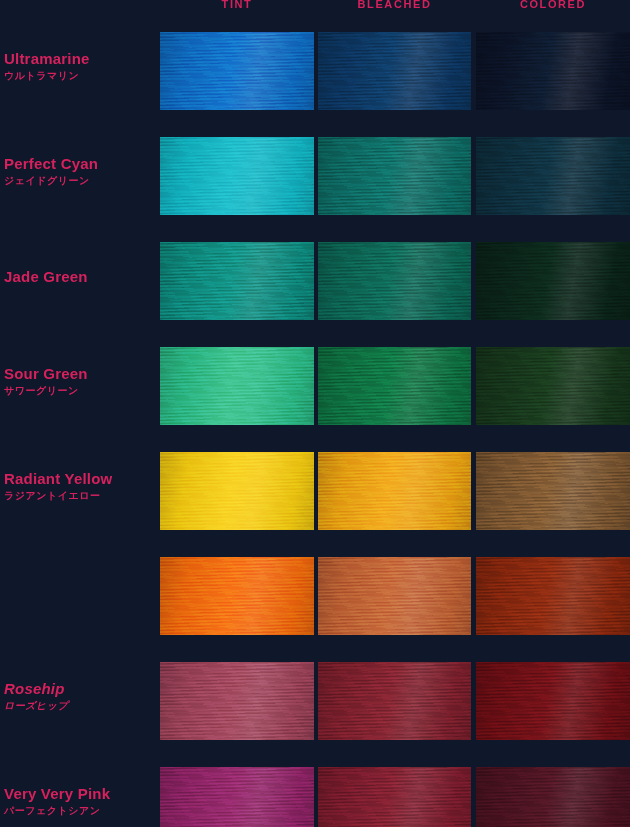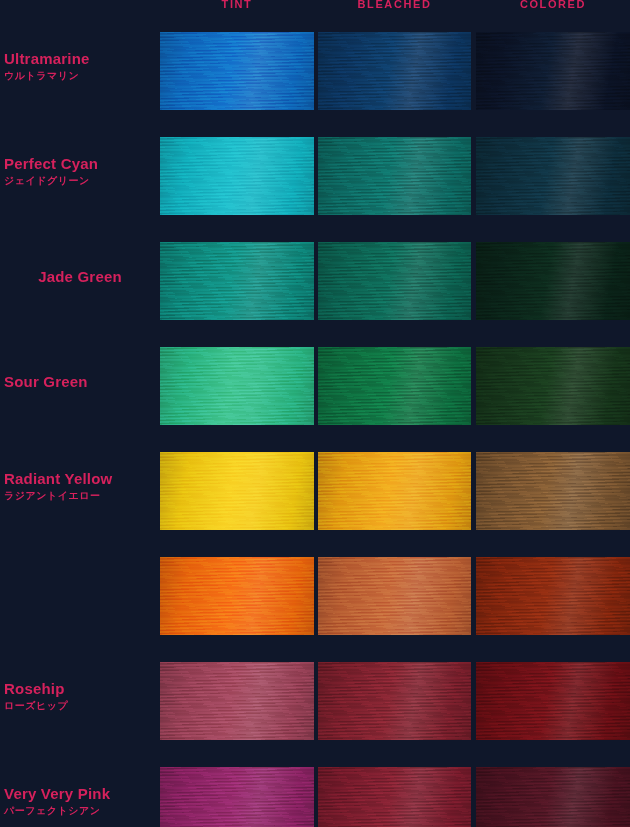--- a/index.html
+++ b/index.html
@@ -159,40 +159,41 @@
         </div>
         <div class="swatch c1" title="Perfect Cyan — BLEACHED" style="background: rgb(13, 106, 99);">
           <div class="sheen" style="background: linear-gradient(100deg, rgba(0, 0, 0, 0.2) 0%, rgba(0, 0, 0, 0.05) 18%, rgba(22, 135, 125, 0.333) 46%, rgba(255, 255, 255, 0.1) 62%, rgba(0, 0, 0, 0.06) 85%, rgba(0, 0, 0, 0.18) 100%);"></div>
           <div class="fiber"></div>
         </div>
         <div class="swatch c2" title="Perfect Cyan — COLORED" style="background: rgb(13, 45, 60);">
           <div class="sheen" style="background: linear-gradient(100deg, rgba(0, 0, 0, 0.2) 0%, rgba(0, 0, 0, 0.05) 18%, rgba(23, 68, 86, 0.333) 46%, rgba(255, 255, 255, 0.1) 62%, rgba(0, 0, 0, 0.06) 85%, rgba(0, 0, 0, 0.18) 100%);"></div>
           <div class="fiber"></div>
         </div>
       </div>
-      <div class="swatch-row" style="top: 242px; text-align: center;">
+      <div class="swatch-row" style="top: 242px;">
         <div class="row-label">
           <span class="name-en">Jade Green</span>
         </div>
         <div class="swatch c0" title="Jade Green — TINT" style="background: rgb(14, 138, 126);">
           <div class="sheen" style="background: linear-gradient(100deg, rgba(0, 0, 0, 0.2) 0%, rgba(0, 0, 0, 0.05) 18%, rgba(31, 169, 154, 0.333) 46%, rgba(255, 255, 255, 0.1) 62%, rgba(0, 0, 0, 0.06) 85%, rgba(0, 0, 0, 0.18) 100%);"></div>
           <div class="fiber"></div>
         </div>
         <div class="swatch c1" title="Jade Green — BLEACHED" style="background: rgb(12, 99, 82);">
           <div class="sheen" style="background: linear-gradient(100deg, rgba(0, 0, 0, 0.2) 0%, rgba(0, 0, 0, 0.05) 18%, rgba(21, 127, 105, 0.333) 46%, rgba(255, 255, 255, 0.1) 62%, rgba(0, 0, 0, 0.06) 85%, rgba(0, 0, 0, 0.18) 100%);"></div>
           <div class="fiber"></div>
         </div>
         <div class="swatch c2" title="Jade Green — COLORED" style="background: rgb(10, 35, 24);">
           <div class="sheen" style="background: linear-gradient(100deg, rgba(0, 0, 0, 0.2) 0%, rgba(0, 0, 0, 0.05) 18%, rgba(18, 58, 38, 0.333) 46%, rgba(255, 255, 255, 0.1) 62%, rgba(0, 0, 0, 0.06) 85%, rgba(0, 0, 0, 0.18) 100%);"></div>
           <div class="fiber"></div>
         </div>
       </div>
       <div class="swatch-row" style="top: 347px; border-radius: 7px;">
         <div class="row-label">
           <span class="name-en">Sour Green</span>
+          <span class="name-ja">サワーグリーン</span>
         </div>
         <div class="swatch c0" title="Sour Green — TINT" style="background: rgb(43, 187, 134);">
           <div class="sheen" style="background: linear-gradient(100deg, rgba(0, 0, 0, 0.2) 0%, rgba(0, 0, 0, 0.05) 18%, rgba(111, 217, 169, 0.333) 46%, rgba(255, 255, 255, 0.1) 62%, rgba(0, 0, 0, 0.06) 85%, rgba(0, 0, 0, 0.18) 100%);"></div>
           <div class="fiber"></div>
         </div>
         <div class="swatch c1" title="Sour Green — BLEACHED" style="background: rgb(14, 112, 64);">
           <div class="sheen" style="background: linear-gradient(100deg, rgba(0, 0, 0, 0.2) 0%, rgba(0, 0, 0, 0.05) 18%, rgba(23, 141, 83, 0.333) 46%, rgba(255, 255, 255, 0.1) 62%, rgba(0, 0, 0, 0.06) 85%, rgba(0, 0, 0, 0.18) 100%);"></div>
           <div class="fiber"></div>
         </div>
         <div class="swatch c2" title="Sour Green — COLORED" style="background: rgb(22, 53, 26);">
@@ -225,21 +226,21 @@
         </div>
         <div class="swatch c1" title="Tiger Lily — BLEACHED" style="background: rgb(192, 97, 52);">
           <div class="sheen" style="background: linear-gradient(100deg, rgba(0, 0, 0, 0.2) 0%, rgba(0, 0, 0, 0.05) 18%, rgba(216, 127, 74, 0.333) 46%, rgba(255, 255, 255, 0.1) 62%, rgba(0, 0, 0, 0.06) 85%, rgba(0, 0, 0, 0.18) 100%);"></div>
           <div class="fiber"></div>
         </div>
         <div class="swatch c2" title="Tiger Lily — COLORED" style="background: rgb(134, 38, 13);">
           <div class="sheen" style="background: linear-gradient(100deg, rgba(0, 0, 0, 0.2) 0%, rgba(0, 0, 0, 0.05) 18%, rgba(163, 57, 26, 0.333) 46%, rgba(255, 255, 255, 0.1) 62%, rgba(0, 0, 0, 0.06) 85%, rgba(0, 0, 0, 0.18) 100%);"></div>
           <div class="fiber"></div>
         </div>
       </div>
-      <div class="swatch-row" style="top: 662px;">
+      <div class="swatch-row" style="top: 662px; font-style: italic;">
         <div class="row-label">
           <span class="name-en">Rosehip</span>
           <span class="name-ja">ローズヒップ</span>
         </div>
         <div class="swatch c0" title="Rosehip — TINT" style="background: rgb(156, 66, 88);">
           <div class="sheen" style="background: linear-gradient(100deg, rgba(0, 0, 0, 0.2) 0%, rgba(0, 0, 0, 0.05) 18%, rgba(182, 90, 112, 0.333) 46%, rgba(255, 255, 255, 0.1) 62%, rgba(0, 0, 0, 0.06) 85%, rgba(0, 0, 0, 0.18) 100%);"></div>
           <div class="fiber"></div>
         </div>
         <div class="swatch c1" title="Rosehip — BLEACHED" style="background: rgb(124, 31, 44);">
           <div class="sheen" style="background: linear-gradient(100deg, rgba(0, 0, 0, 0.2) 0%, rgba(0, 0, 0, 0.05) 18%, rgba(153, 50, 63, 0.333) 46%, rgba(255, 255, 255, 0.1) 62%, rgba(0, 0, 0, 0.06) 85%, rgba(0, 0, 0, 0.18) 100%);"></div>

